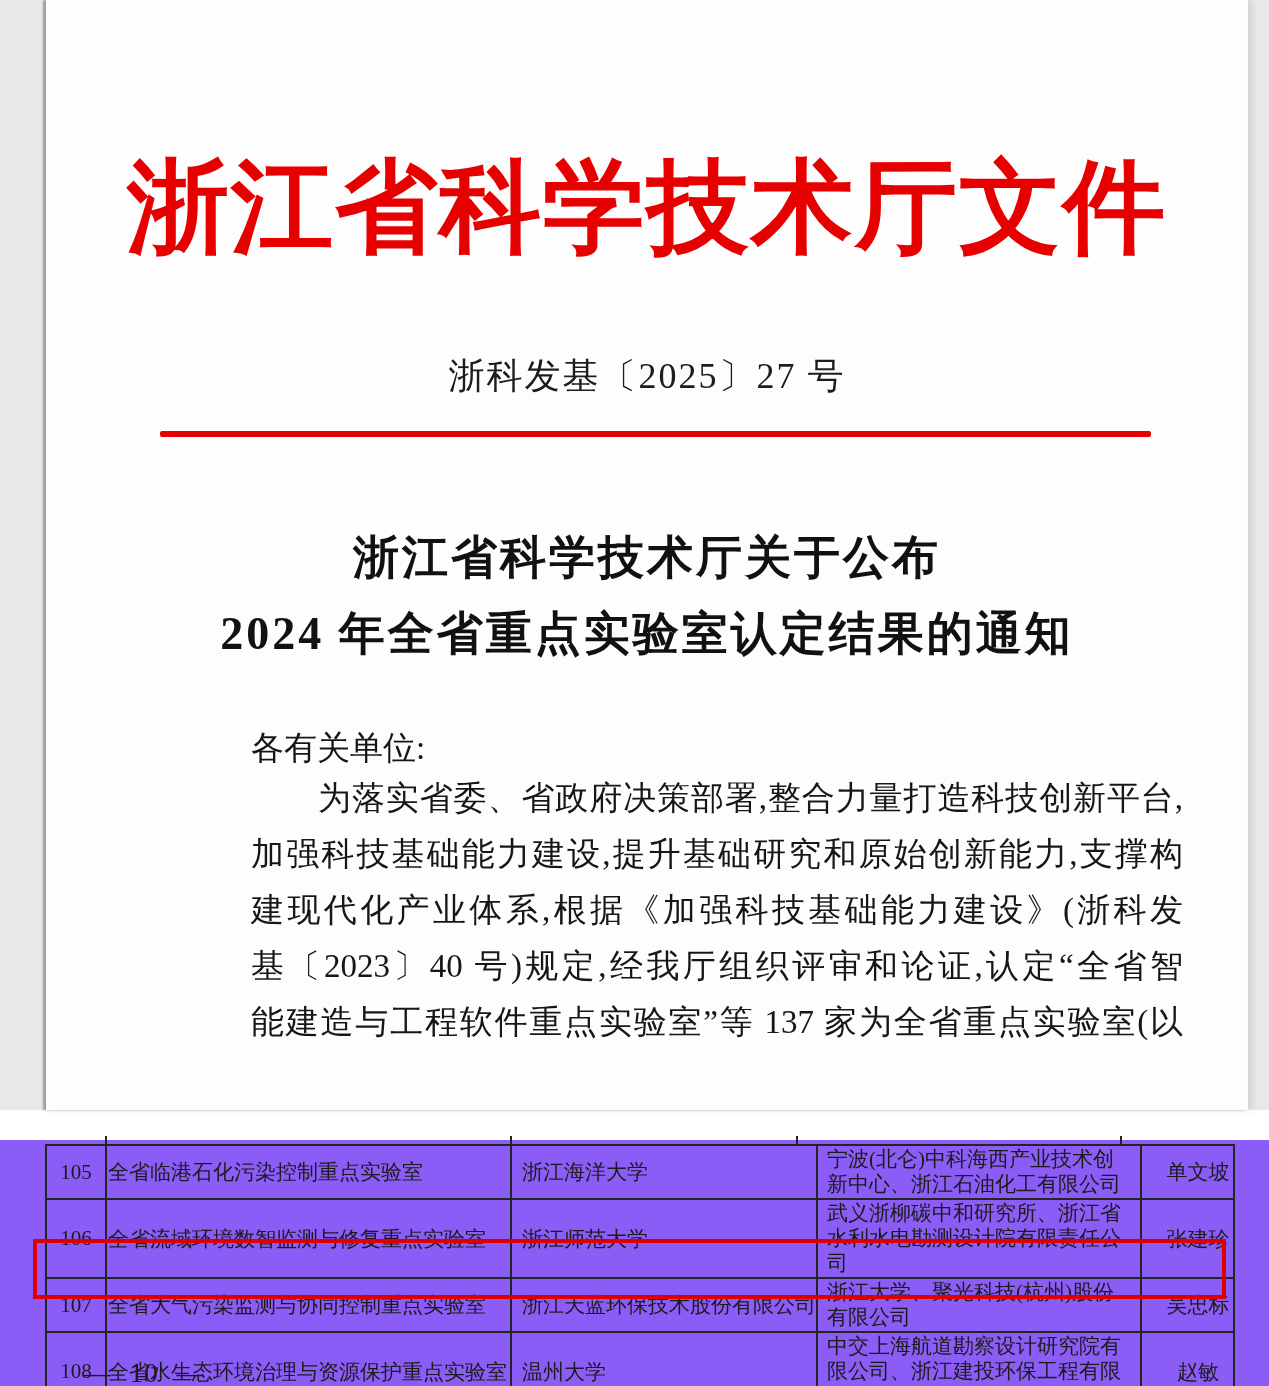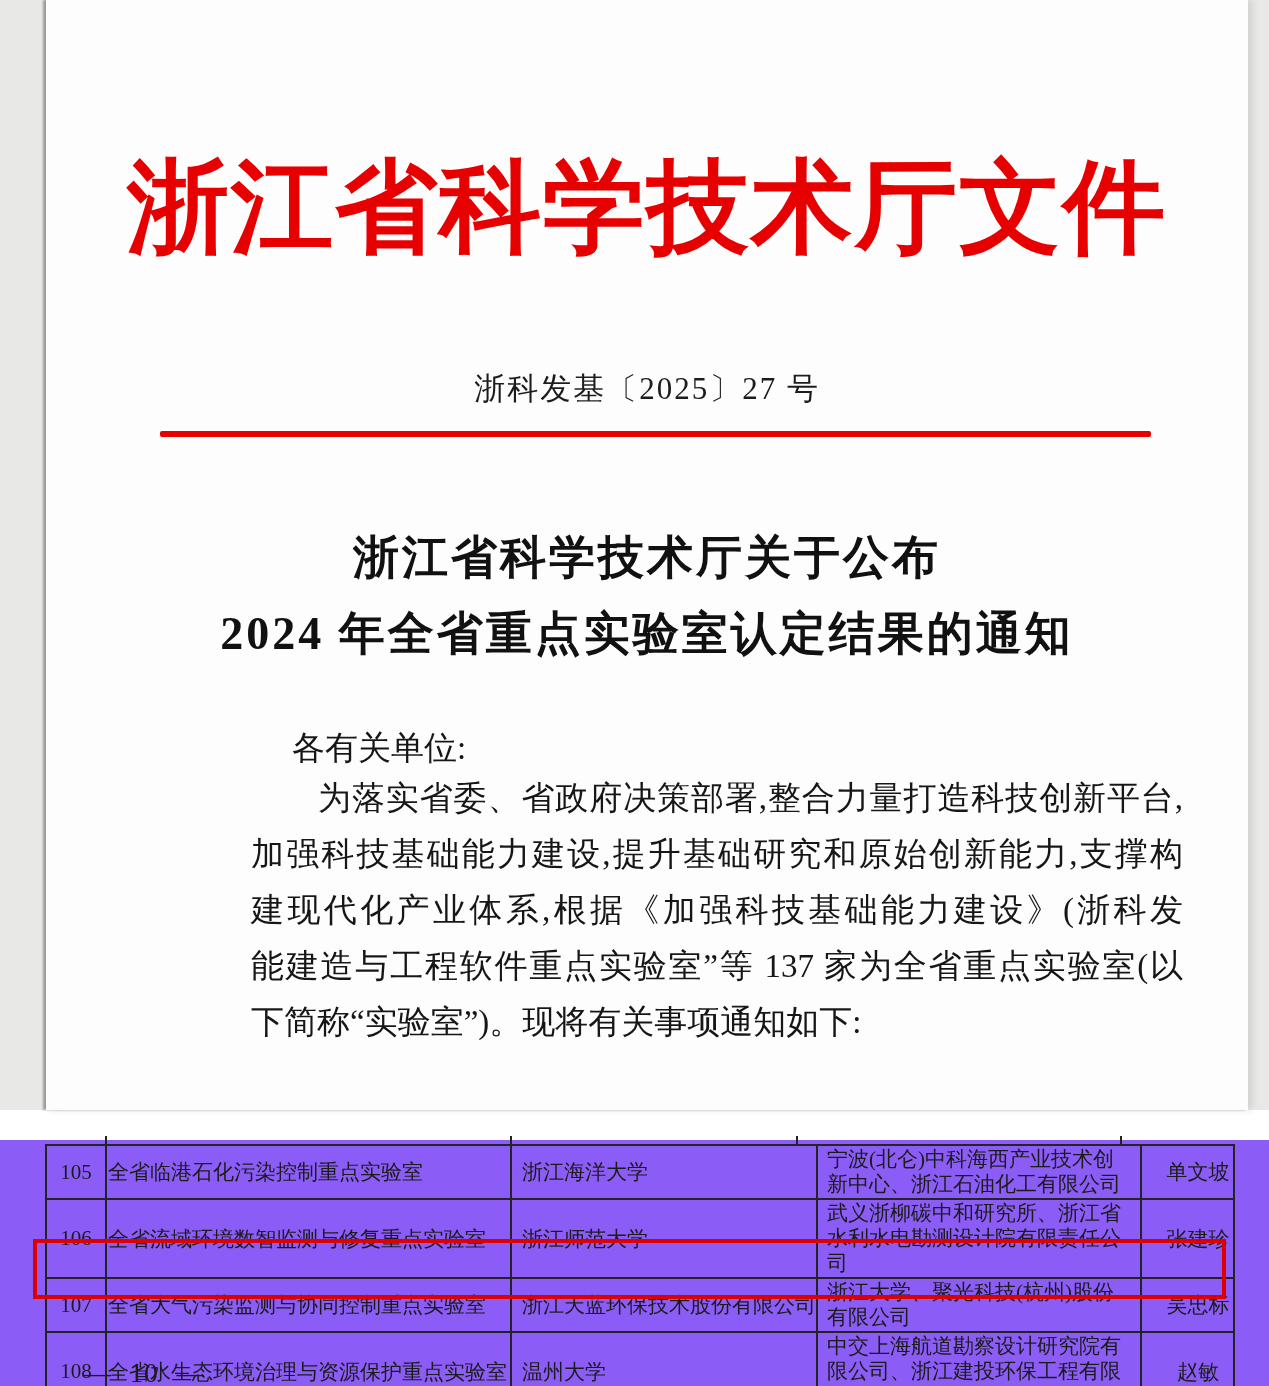--- a/index.html
+++ b/index.html
@@ -24,39 +24,39 @@
   }
   .red-title {
     position: absolute; left: 0; top: 140px; width: 100%;
     text-align: center;
     font-size: 102px; font-weight: bold;
     letter-spacing: 2px;
     color: #e60000;
     white-space: nowrap;
   }
   .doc-number {
-    position: absolute; left: 0; top: 368px; width: 100%;
+    position: absolute; left: 0; top: 352px; width: 100%;
     text-align: center;
-    font-size: 31px; letter-spacing: 2px;
+    font-size: 36px; letter-spacing: 2px;
     color: #1c1c1c;
   }
   .red-rule {
     position: absolute; left: 114px; top: 431px; width: 991px; height: 6px;
     background: #e60000;
     border-radius: 2px;
   }
   .notice-title {
     position: absolute; left: 0; top: 520px; width: 100%;
     text-align: center;
     font-size: 46px; font-weight: bold; color: #111;
     line-height: 76px; letter-spacing: 3px;
   }
   .salutation {
     position: absolute; left: 205px; top: 726px;
-    font-size: 33px; color: #161616; margin-left: 41px;
+    font-size: 33px; color: #161616;
   }
   .body-par {
     position: absolute; left: 205px; top: 770px; width: 932px;
     color: #161616;
   }
   .body-par p {
     height: 56px; line-height: 56px;
     font-size: 33px;
     white-space: nowrap;
   }
@@ -125,22 +125,22 @@
         <div>浙江省科学技术厅关于公布</div>
         <div>2024 年全省重点实验室认定结果的通知</div>
       </div>
 
       <div class="salutation">各有关单位:</div>
 
       <div class="body-par">
         <p class="jst indent">为落实省委、省政府决策部署,整合力量打造科技创新平台,</p>
         <p class="jst">加强科技基础能力建设,提升基础研究和原始创新能力,支撑构</p>
         <p class="jst">建现代化产业体系,根据《加强科技基础能力建设》(浙科发</p>
+        <p class="jst">基〔2023〕40 号)规定,经我厅组织评审和论证,认定“全省智</p>
         <p class="jst">能建造与工程软件重点实验室”等 137 家为全省重点实验室(以</p>
-        <p>下简称“实验室”)。现将有关事项通知如下:</p>
       </div>
 
     </div>
   </div>
 
   <div class="table-section">
     <table class="approval">
       <tbody>
           <tr>
             <td class="c0">105</td>

